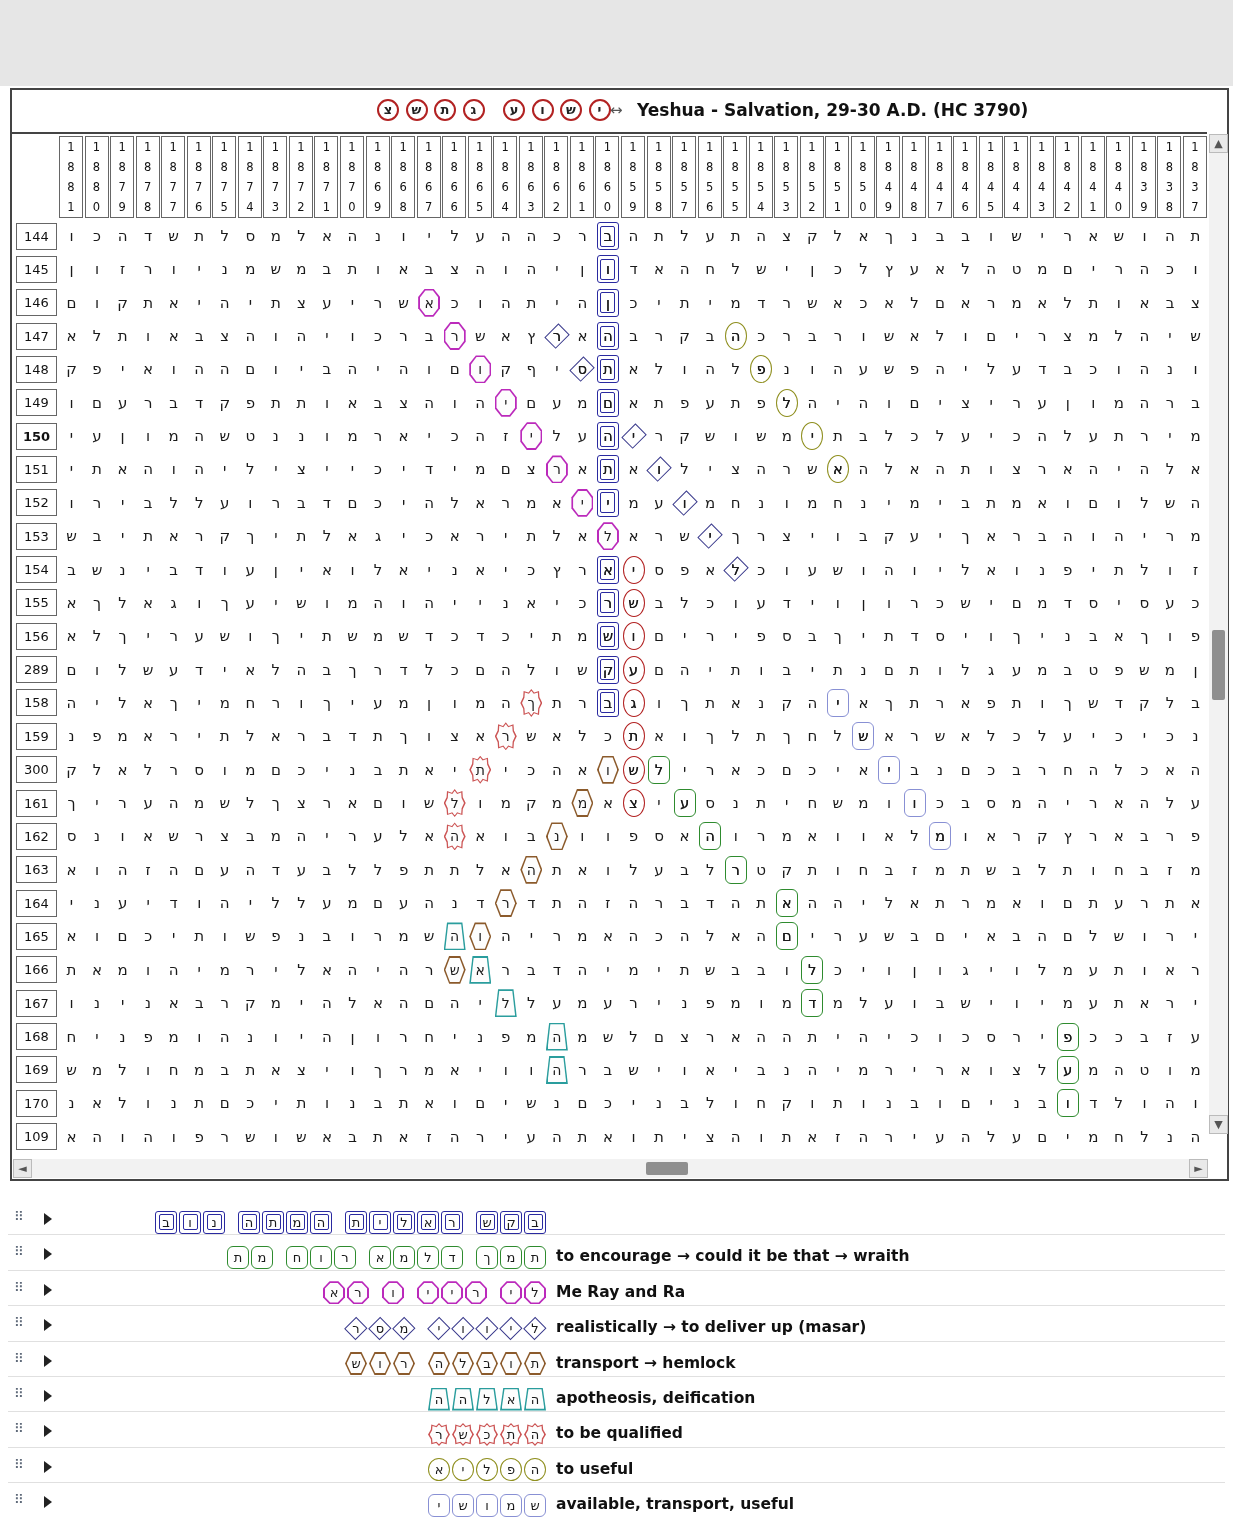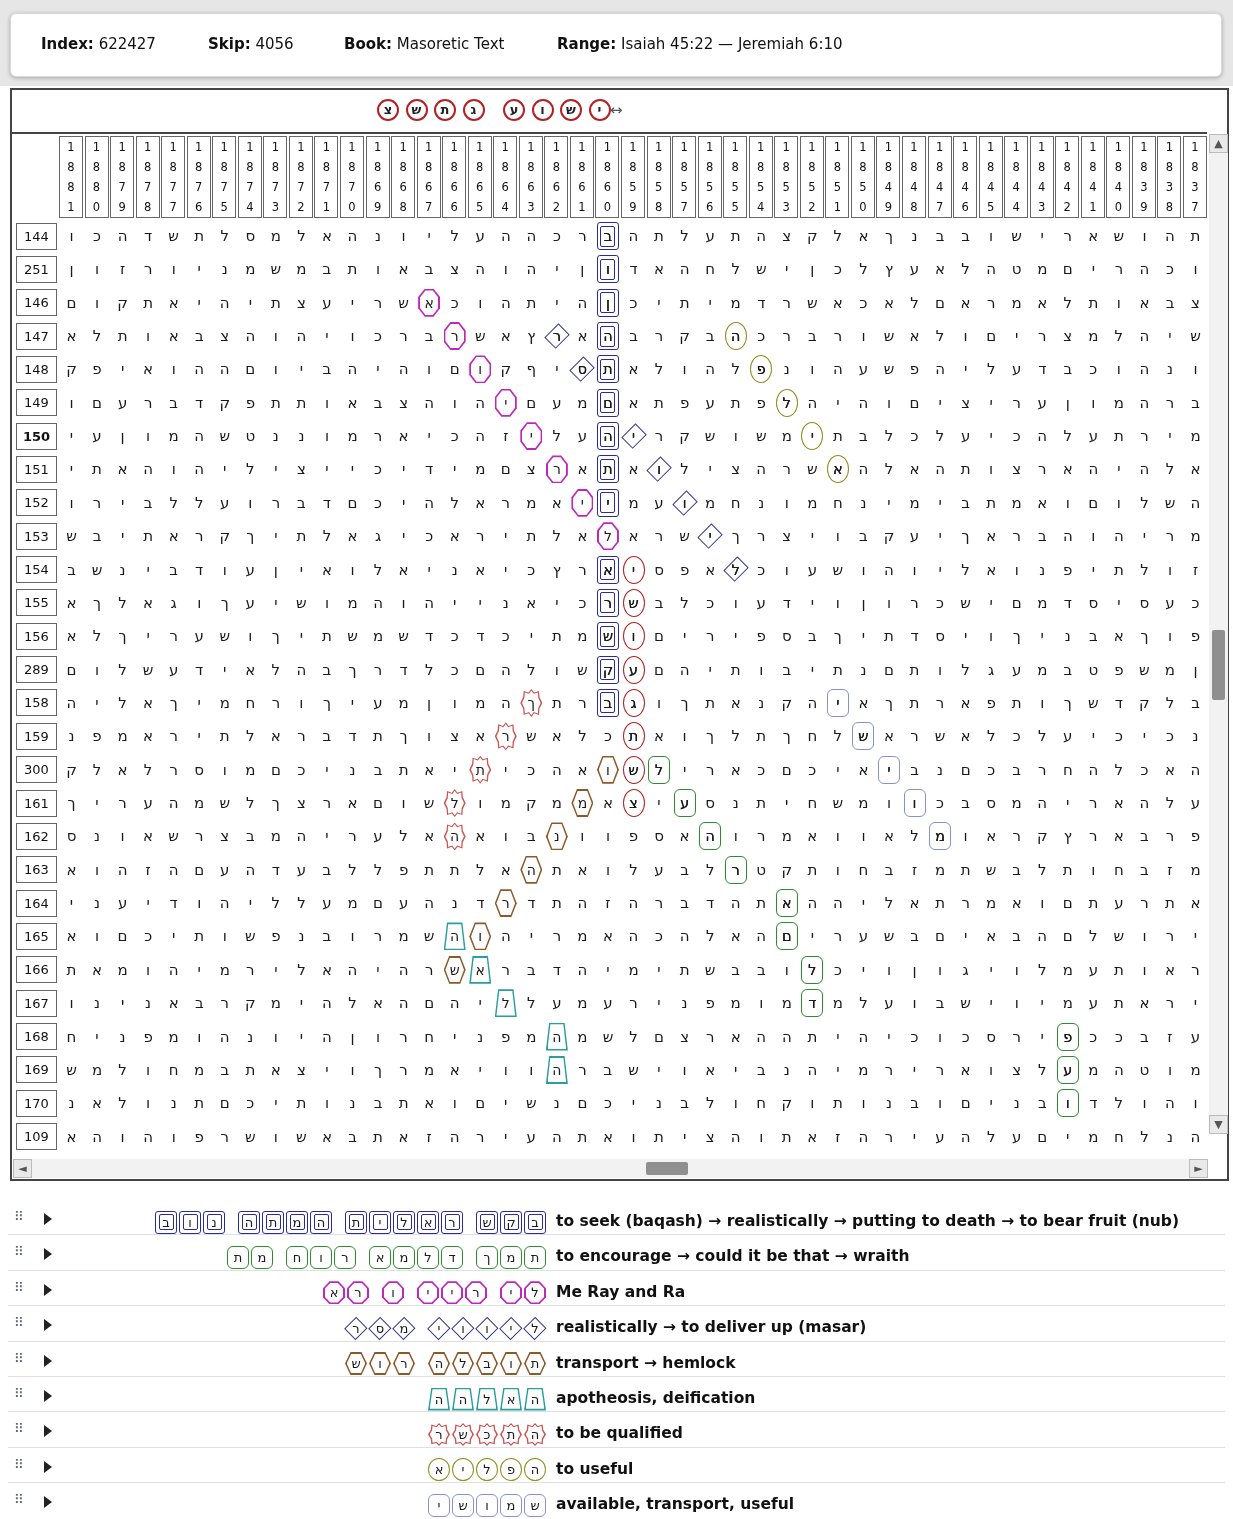--- a/index.html
+++ b/index.html
@@ -40,40 +40,35 @@
   .lg-chips{position:absolute;top:5px;height:26px;direction:rtl;display:flex;align-items:center;gap:13px;}
   .lg-word{display:flex;direction:rtl;gap:2px;}
   .lg-text{position:absolute;left:556px;top:8px;font-size:15.5px;font-weight:bold;color:#111;white-space:nowrap;}
 </style>
 </head>
 <body>
 
 <div id="app">
   <div id="topstrip"></div>
 
-  <div id="toolbar">
-    <span class="tb-item" style="left:30px"><b>Index:</b>&nbsp;<span>622427</span></span>
-    <span class="tb-item" style="left:197px"><b>Skip:</b>&nbsp;<span>4056</span></span>
-    <span class="tb-item" style="left:333px"><b>Book:</b>&nbsp;<span>Masoretic Text</span></span>
-    <span class="tb-item" style="left:546px"><b>Range:</b>&nbsp;<span>Isaiah 45:22 — Jeremiah 6:10</span></span>
-  </div>
 
   <div id="panel">
     <div id="findheader">
       <div id="fh-circles">
           <div class="hl-circle" style="left: 365px;">צ</div>
           <div class="hl-circle" style="left: 393.5px;">ש</div>
           <div class="hl-circle" style="left: 422px;">ת</div>
           <div class="hl-circle" style="left: 450.5px;">ג</div>
           <div class="hl-circle" style="left: 491px;">ע</div>
           <div class="hl-circle" style="left: 519.5px;">ו</div>
           <div class="hl-circle" style="left: 548px;">ש</div>
           <div class="hl-circle" style="left: 576.5px;">י</div>
         </div>
       <span id="fh-arrow" style="left:598px">↔</span>
+      <span id="fh-title" style="left:625px">Yeshua - Salvation, 29-30 A.D. (HC 3790)</span>
     </div>
     <div id="colheaders">
         <div class="colbox" style="left: 47px; top: 46px;">
           <div>1</div>
           <div>8</div>
           <div>8</div>
           <div>1</div>
         </div>
         <div class="colbox" style="left: 72.546px; top: 46px;">
           <div>1</div>
@@ -335,21 +330,21 @@
         </div>
         <div class="colbox" style="left: 1171.02px; top: 46px;">
           <div>1</div>
           <div>8</div>
           <div>3</div>
           <div>7</div>
         </div>
       </div>
     <div id="rownums">
         <div class="rownum" style="top: 132.5px;">144</div>
-        <div class="rownum" style="top: 165.857px;">251</div>
+        <div class="rownum" style="top: 165.857px;">145</div>
         <div class="rownum" style="top: 199.214px;">146</div>
         <div class="rownum" style="top: 232.571px;">147</div>
         <div class="rownum" style="top: 265.928px;">148</div>
         <div class="rownum" style="top: 299.285px;">149</div>
         <div class="rownum" style="top: 332.642px; font-weight: bold;">150</div>
         <div class="rownum" style="top: 365.999px;">151</div>
         <div class="rownum" style="top: 399.356px;">152</div>
         <div class="rownum" style="top: 432.713px;">153</div>
         <div class="rownum" style="top: 466.07px;">154</div>
         <div class="rownum" style="top: 499.427px;">155</div>
@@ -2149,21 +2144,20 @@
             <div style="position: relative; width: 22px; height: 23px;">
               <div class="mark" style="left: 0px; top: 0px; width: 22px; height: 23px;">
                 <div style="position: absolute; left: 0px; top: 0px; width: 100%; height: 100%; border: 1.5px solid rgb(42, 42, 160); border-radius: 3px; box-sizing: border-box;">
                   <div style="position: absolute; inset: 2.5px; border: 1px solid rgb(42, 42, 160); border-radius: 2px;"></div>
                 </div>
                 <div class="mk-letter" style="line-height: 23px; font-size: 13px;">ב</div>
               </div>
             </div>
           </div>
         </div>
-        <div class="lg-text">to seek (baqash) → realistically → putting to death → to bear fruit (nub)</div>
       </div>
       <div class="lg-row" style="top: 43.4px;">
         <div class="lg-handle">⠿</div>
         <div class="lg-arrow"></div>
         <div class="lg-chips" style="right: 687px;">
           <div class="lg-word">
             <div style="position: relative; width: 22px; height: 23px;">
               <div class="mark" style="left: 0px; top: 0px; width: 22px; height: 23px;">
                 <div style="position: absolute; left: 0px; top: 0px; width: 100%; height: 100%; border: 1.7px solid rgb(46, 139, 46); border-radius: 6px; box-sizing: border-box;"></div>
                 <div class="mk-letter" style="line-height: 23px; font-size: 13px;">ת</div>

